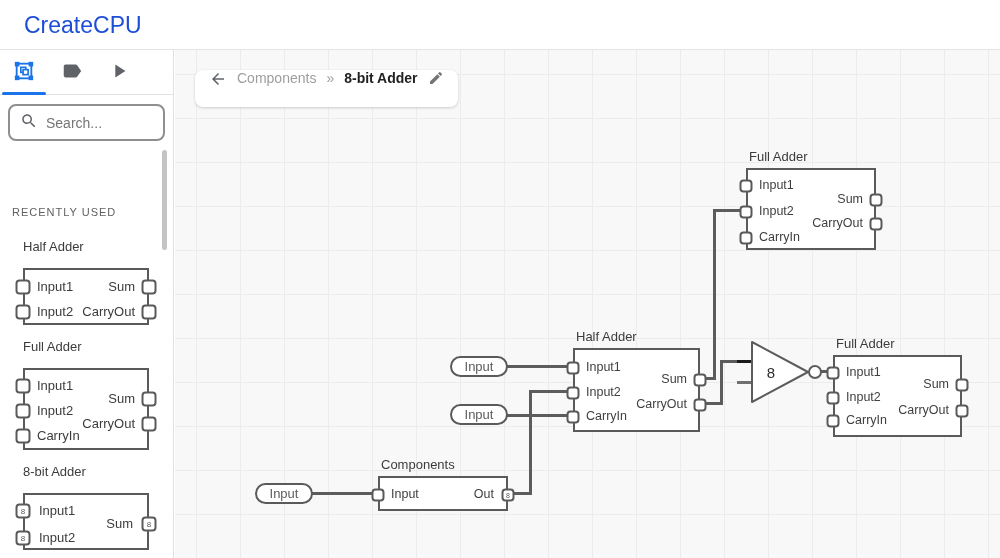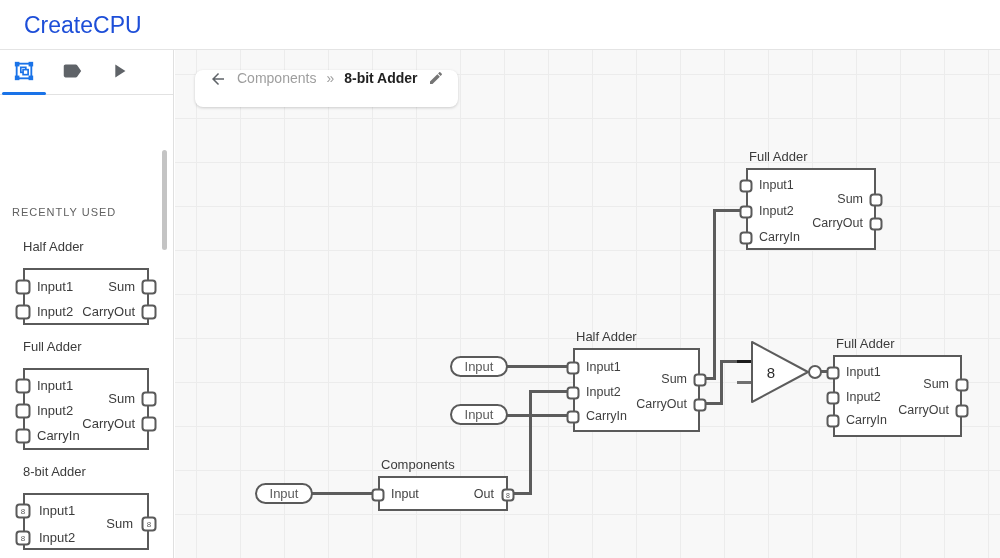--- a/index.html
+++ b/index.html
@@ -114,20 +114,28 @@
     <button class="tabbtn" style="left:100px;">
       <span>
         <svg width="22" height="22" viewBox="0 0 24 24">
           <path fill="#5f6368" d="M8 5v14l11-7z"></path>
         </svg>
       </span>
     </button>
     <div class="tab-underline"></div>
   </div>
 
+  <div class="searchbox">
+    <span>
+      <svg width="18" height="18" viewBox="0 0 24 24">
+        <path fill="#5f6368" d="M15.5 14h-.79l-.28-.27C15.41 12.59 16 11.11 16 9.5 16 5.91 13.09 3 9.5 3S3 5.91 3 9.5 5.91 16 9.5 16c1.61 0 3.09-.59 4.23-1.57l.27.28v.79l5 4.99L20.49 19l-4.99-5zm-6 0C7.01 14 5 11.99 5 9.5S7.01 5 9.5 5 14 7.01 14 9.5 11.99 14 9.5 14z"></path>
+      </svg>
+    </span>
+    <input type="text" placeholder="Search..." style="">
+  </div>
 
   <div class="section-label" style="top:156px;">RECENTLY USED</div>
 
   <div>
     <div class="preview-title" style="left:23px; top:189px;">Half Adder</div>
     <div class="pbox" style="top:218px; height:57px;">
       <div class="pport l" style="top:17px;"></div>
       <div class="pport l" style="top:42px;"></div>
       <div class="pport r" style="top:17px;"></div>
       <div class="pport r" style="top:42px;"></div>

